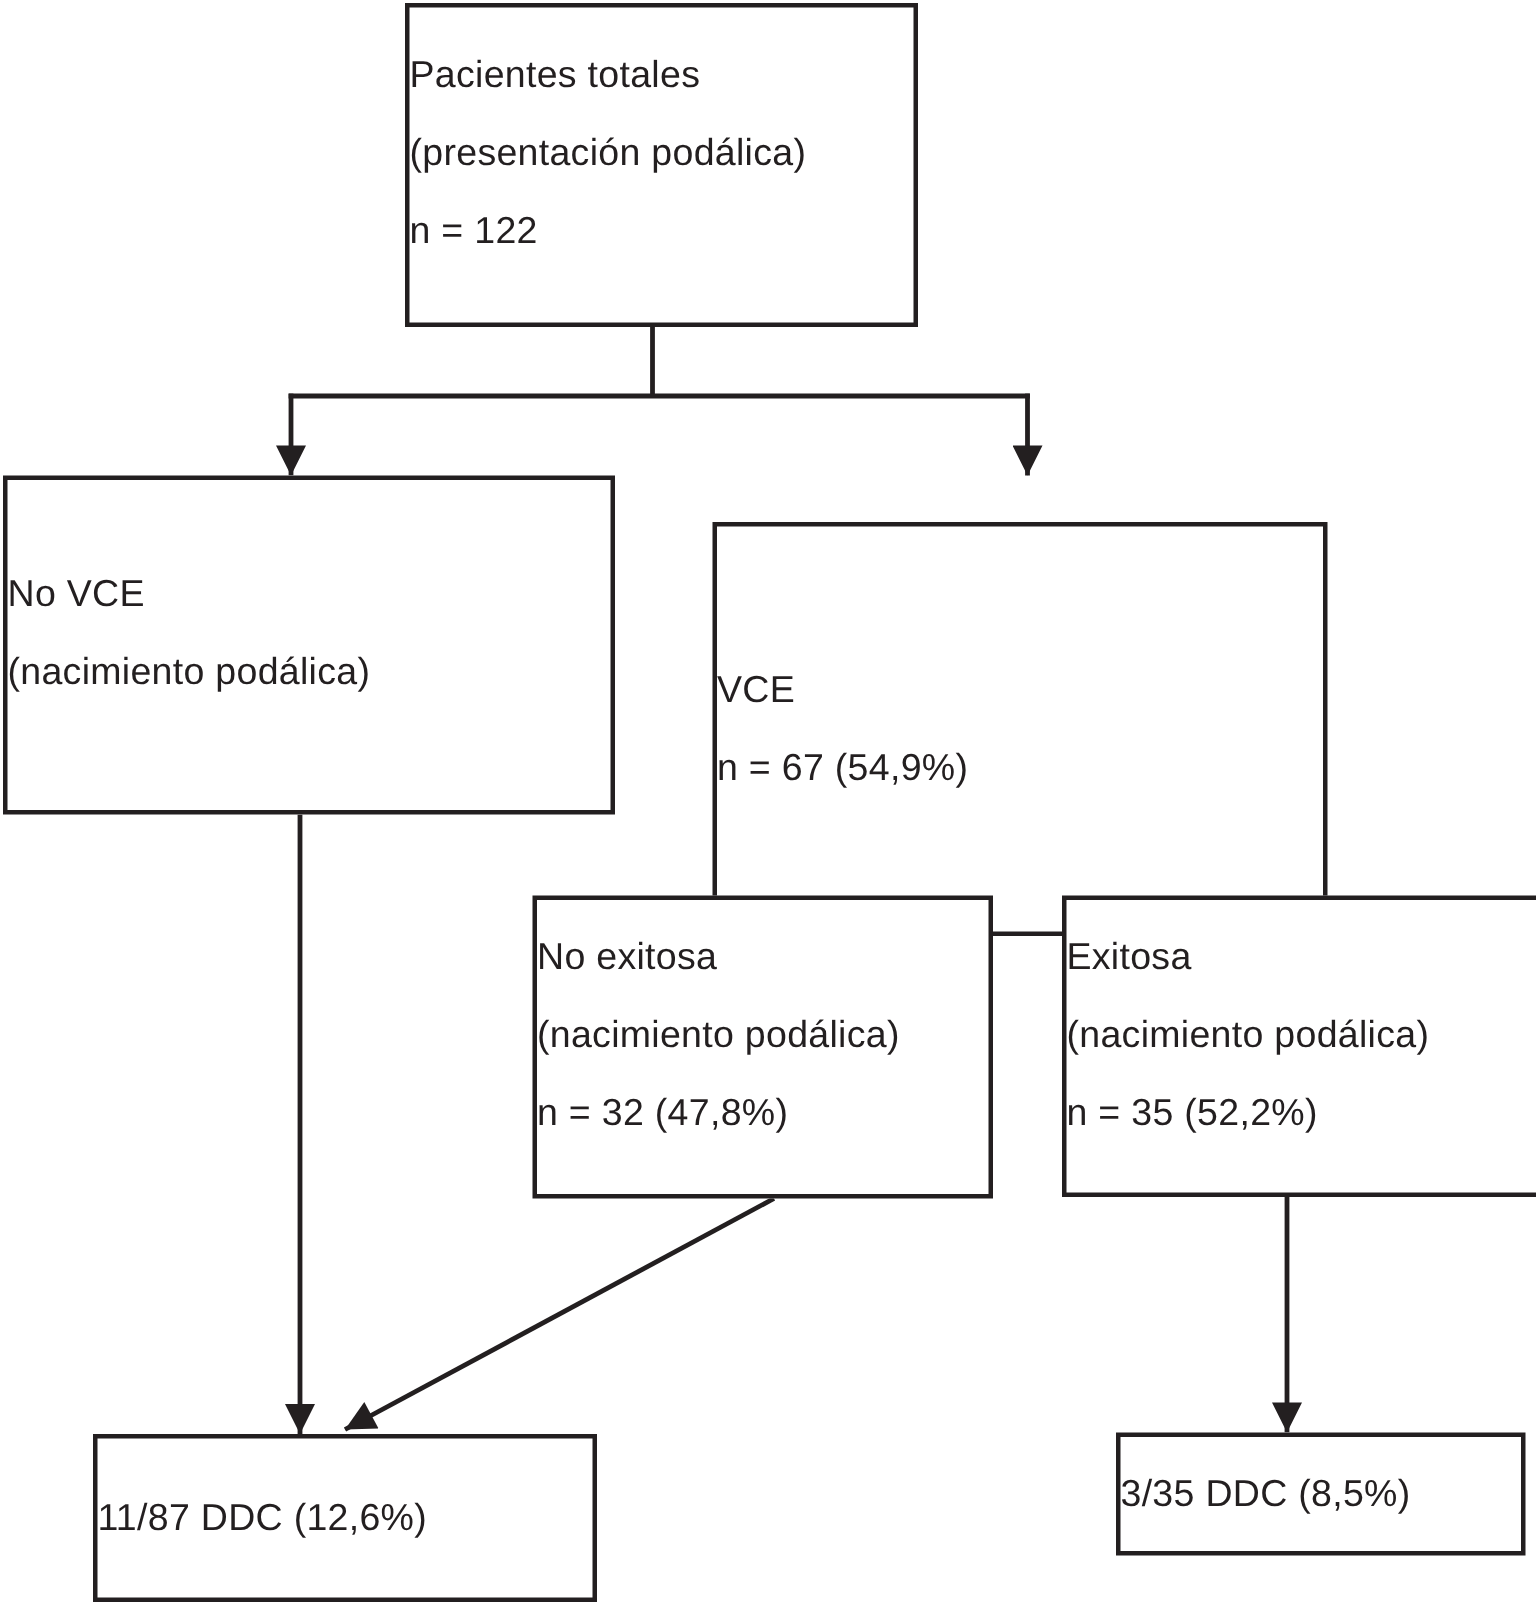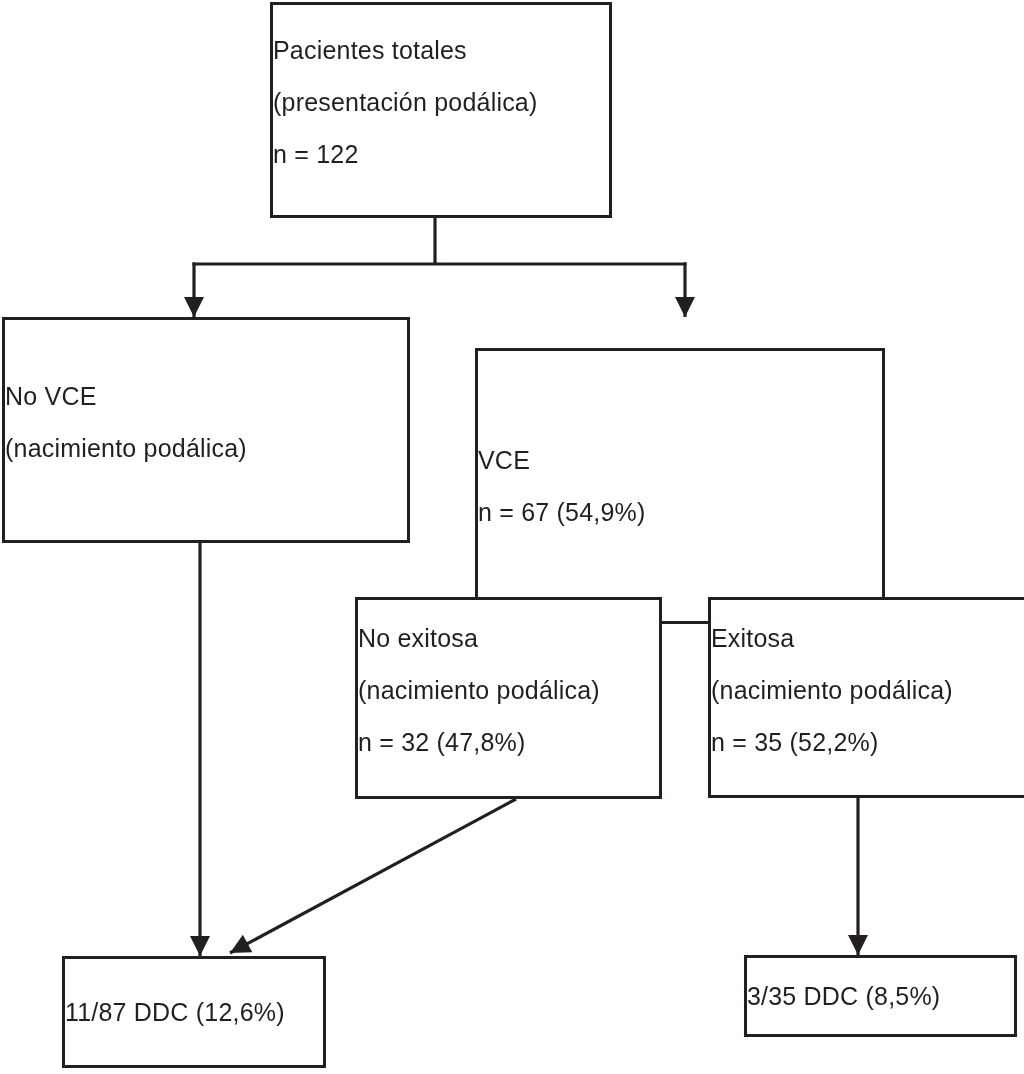--- a/index.html
+++ b/index.html
@@ -43,21 +43,21 @@
     white-space: nowrap;
   }
   .node.shift-up {
     padding-bottom: 16px;
   }
   #node-total      { left: 270px; top:   2px; width: 342px; height: 216px; }
   #node-no-vce     { left:   2px; top: 317px; width: 408px; height: 226px; }
   #node-vce        { left: 475px; top: 332px; width: 410px; height: 276px; margin-top: 16px; }
   #node-no-exitosa { left: 355px; top: 597px; width: 307px; height: 202px; }
   #node-exitosa    { left: 708px; top: 597px; width: 344px; height: 201px; }
-  #node-ddc-left   { left:  62px; top: 956px; width: 264px; height: 112px; }
+  #node-ddc-left   { left:  62px; top: 956px; width: 336px; height: 112px; }
   #node-ddc-right  { left: 744px; top: 955px; width: 273px; height: 82px; }
 </style>
 </head>
 <body>
 
 <div class="figure-canvas">
 
   <svg class="edges-layer" width="1024" height="1074" viewBox="0 0 1024 1074" xmlns="http://www.w3.org/2000/svg">
     <defs>
       <marker id="arrowhead" viewBox="0 0 10 10" refX="10" refY="5" markerWidth="22" markerHeight="20" orient="auto" markerUnits="userSpaceOnUse">

